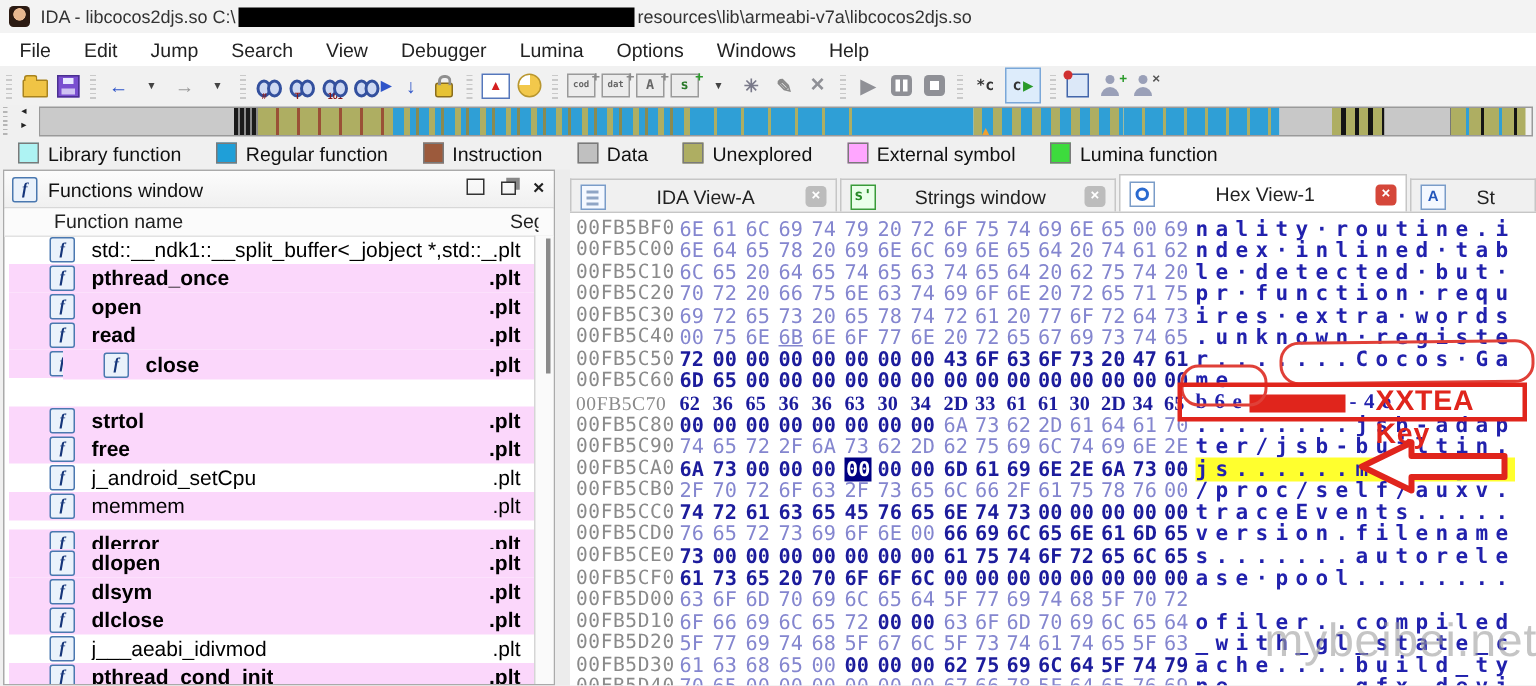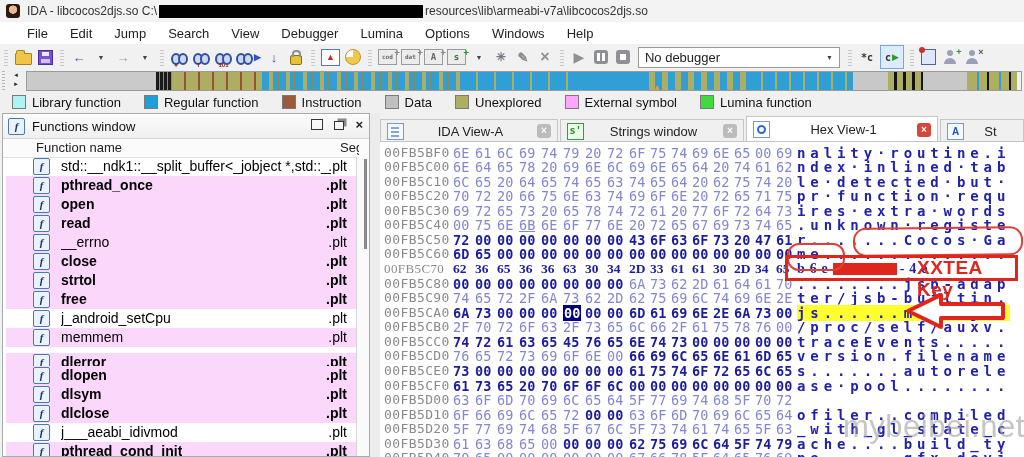--- a/index.html
+++ b/index.html
@@ -6,21 +6,21 @@
   body{width:1024px;height:457px;position:relative;overflow:hidden;background:#f0f0f0;
        font-family:"Liberation Sans",sans-serif;-webkit-font-smoothing:antialiased}
   
   .titlebar{position:absolute;top:0;left:0;right:0;height:22px;background:#f3f3f3;
             border-bottom:1px solid #e6e6e6;display:flex;align-items:center;font-size:12px;color:#333}
   .ida-logo{width:14px;height:14px;margin:0 7px 0 6px;border-radius:3px;flex:0 0 auto;
             background:radial-gradient(circle at 50% 40%, #e8b890 0 36%, #2b1a12 40% 100%)}
   .title-redact{display:inline-block;width:264px;height:13px;background:#000;margin:0 2px;flex:0 0 auto}
   
   .menubar{position:absolute;top:22px;left:0;right:0;height:22px;background:#fff;display:flex;
-           align-items:center;font-size:13px;color:#222;padding-left:16px}
+           align-items:center;font-size:13px;color:#222;padding-left:2px}
   .menu-item{padding:0 11px;cursor:default}
   
   .toolbar{position:absolute;top:44px;left:0;right:0;height:26px;background:#f1f1f1;
            border-bottom:1px solid #e2e2e2;display:flex;align-items:center}
   .tsep{width:4px;height:18px;margin:0 4px;background:repeating-linear-gradient(0deg,#c9c9c9 0 1px,transparent 1px 3px);flex:0 0 auto}
   .tbtn{min-width:18px;height:20px;display:flex;align-items:center;justify-content:center;margin:0 2px;flex:0 0 auto;position:relative}
   .g{font-size:13px;line-height:1}
   .g-blue{color:#2f55c9;font-weight:bold}
   .g-gray{color:#9a9a9a;font-weight:bold}
   .g-caret{font-size:7px;color:#444}
@@ -252,24 +252,20 @@
   <span class="tsep"></span>
   <span class="tbtn">
       <span class="g" style="color:#8f9096;font-size:14px">▶</span>
     </span>
   <span class="tbtn">
       <span class="ic-pause"></span>
     </span>
   <span class="tbtn">
       <span class="ic-stop"></span>
     </span>
-  <span class="combo">
-    <span>No debugger</span>
-    <span class="g g-caret">▼</span>
-  </span>
   <span class="tsep"></span>
   <span class="tbtn">
       <span class="ctext">*c</span>
     </span>
   <span class="tbtn ic-runc">
       <span class="ctext">c</span>
       <span class="gplay">▶</span>
     </span>
   <span class="tsep"></span>
   <span class="tbtn">
@@ -373,21 +369,21 @@
       <div class="frow pink" style="top: 57px;">
         <span class="f-icon"></span>
         <span class="fname bold">read</span>
         <span class="fseg bold">.plt</span>
       </div>
       <div class="frow pink" style="top: 76px;">
         <span class="f-icon"></span>
         <span class="fname">__errno</span>
         <span class="fseg">.plt</span>
       </div>
-      <div class="frow pink" style="top: 95px;">
+      <div class="frow pink" style="top: 77px; margin-left: 36px;">
         <span class="f-icon"></span>
         <span class="fname bold">close</span>
         <span class="fseg bold">.plt</span>
       </div>
       <div class="frow pink" style="top: 114px;">
         <span class="f-icon"></span>
         <span class="fname bold">strtol</span>
         <span class="fseg bold">.plt</span>
       </div>
       <div class="frow pink" style="top: 133px;">

